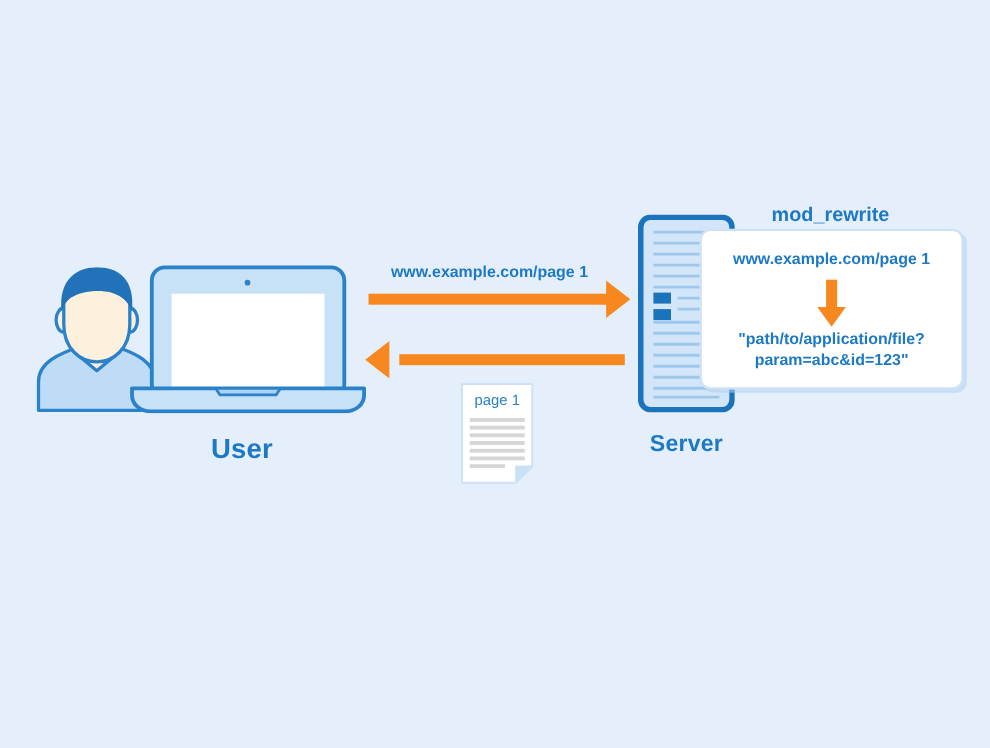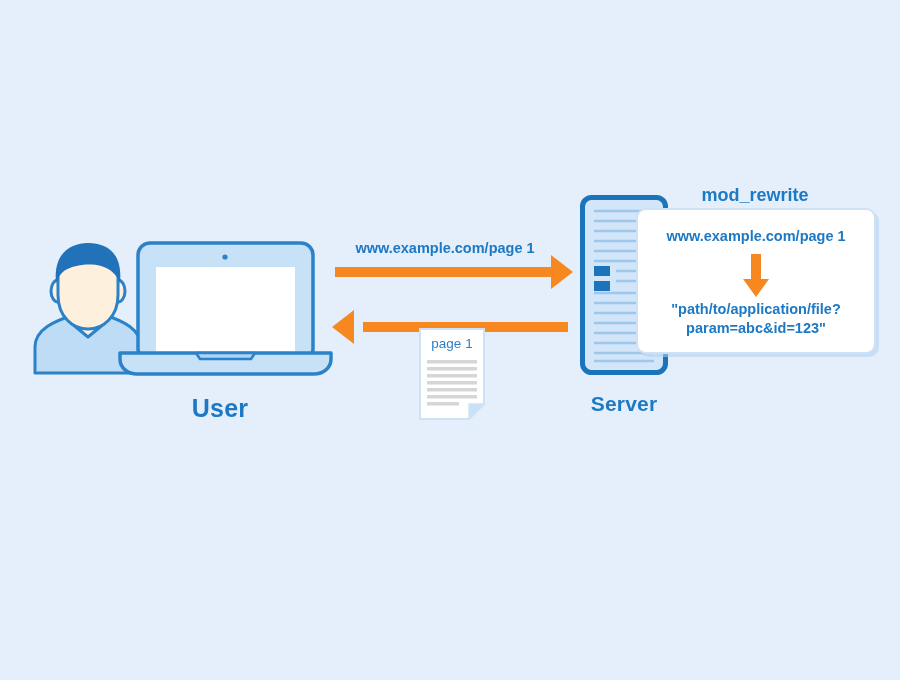--- a/index.html
+++ b/index.html
@@ -113,21 +113,21 @@
     color: #1d79c4;
     line-height: 19px;
   }
   #rewrite-down-arrow {
     position: absolute;
     left: 105px; top: 44px;
     width: 26px; height: 44px;
   }
 
   
-  #page-doc { left: 419px; top: 328px; width: 73px; height: 92px; }
+  #page-doc { left: 419px; top: 348px; width: 73px; height: 92px; }
   #page-doc-title {
     position: absolute;
     left: 0; top: 8px; width: 66px;
     text-align: center;
     font-size: 13.5px;
     color: #2a7fc6;
     white-space: nowrap;
   }
 </style>
 </head>

